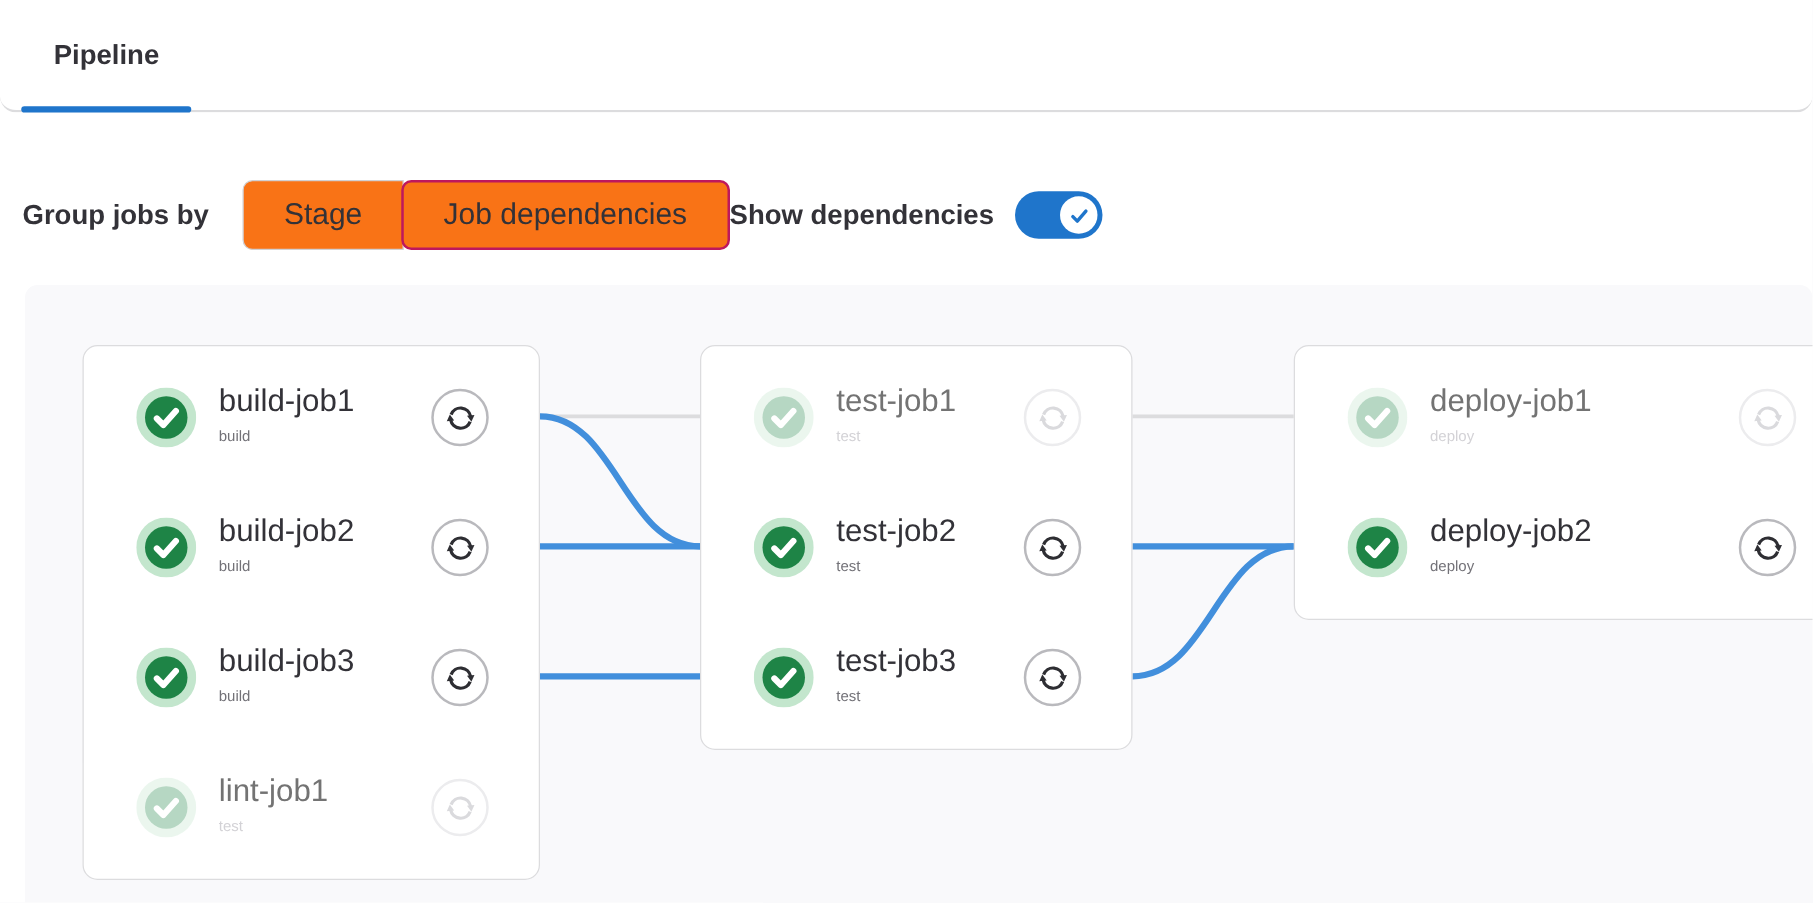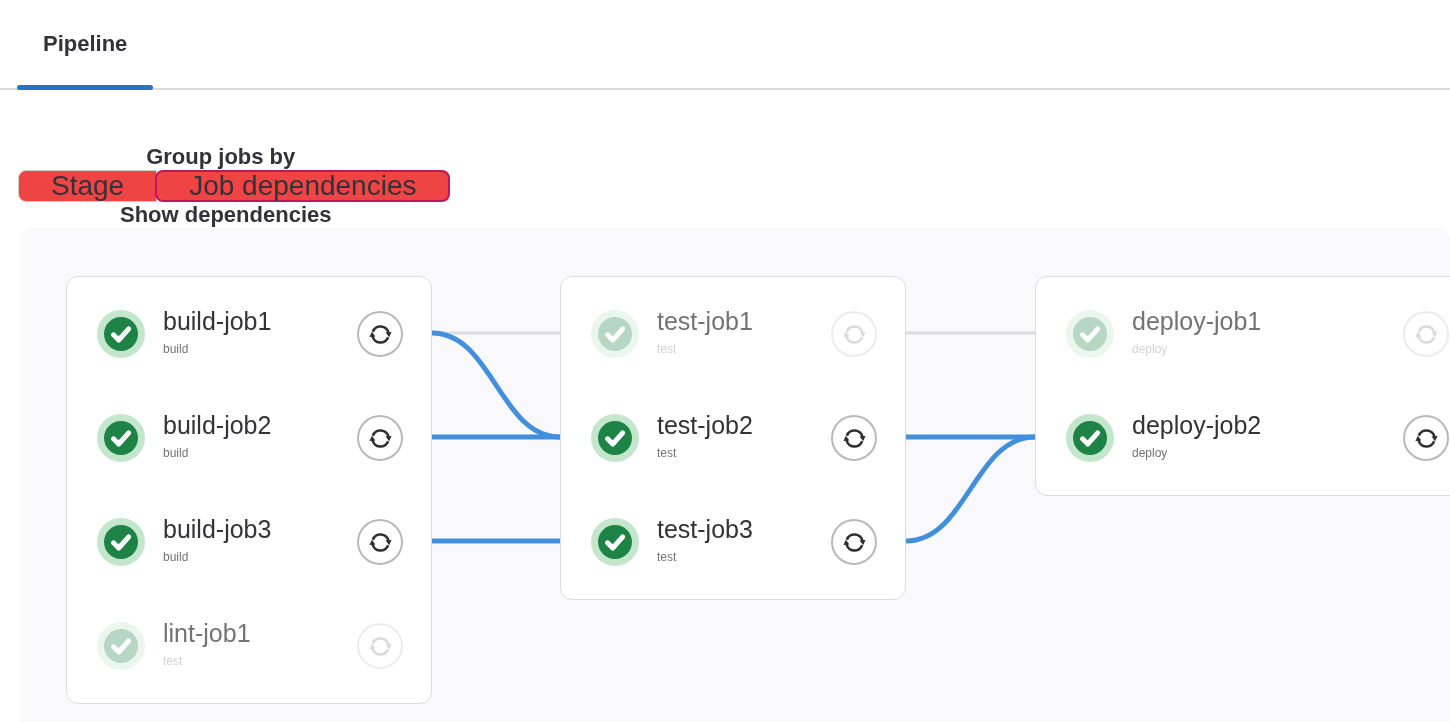--- a/index.html
+++ b/index.html
@@ -5,42 +5,42 @@
   html,body{margin:0;padding:0;}
   body{
     width:1450px;height:722px;overflow:hidden;background:#fff;
     font-family:"Liberation Sans",sans-serif;color:#333238;position:relative;
   }
   .page{position:relative;width:1450px;height:722px;}
 
   
   .tabs{
     display:flex;align-items:stretch;height:90px;
-    border-bottom:2px solid #dcdcde;padding-left:17px;box-sizing:border-box;
+    border-bottom:2px solid #dcdcde;padding-left:17px;box-sizing:border-box;border-radius:13px;
   }
   .tab{
     position:relative;display:flex;align-items:center;gap:14px;
     padding:0 26px;font-size:22px;color:#333238;cursor:pointer;user-select:none;
   }
   .tab.active .tab-label{font-weight:700;}
   .tab.active::after{
     content:"";position:absolute;left:0;right:0;bottom:-2px;height:5px;
     background:var(--accent);border-radius:3px;
   }
   .badge{
     background:var(--badge-bg);color:#626168;font-size:19px;line-height:1;
     padding:8px 13px;border-radius:999px;
   }
 
   
-  .controls{position:absolute;top:144px;left:18px;display:flex;align-items:center;height:56px;flex-direction:column;}
+  .controls{position:absolute;top:144px;left:18px;display:flex;align-items:center;height:56px;}
   .group-label{font-size:22px;font-weight:700;margin-right:27px;}
   .segmented{display:flex;align-items:stretch;height:56px;}
   .seg{
-    font-family:inherit;font-size:28px;color:#333238;background:#ef4444;
+    font-family:inherit;font-size:24px;color:#333238;background:#f97316;
     border:1px solid #d1d0d3;padding:0 32px;cursor:pointer;line-height:1;
   }
   .seg:first-child{border-radius:8px 0 0 8px;}
   .seg.selected{
     border:2px solid #be185d;border-radius:8px;margin-left:-2px;z-index:1;position:relative;
   }
   .show-label{margin-right:17px;font-size:22px;font-weight:700;}
   .toggle{
     width:70px;height:38px;border-radius:19px;background:var(--accent);
     border:none;position:relative;cursor:pointer;padding:0;
@@ -51,21 +51,21 @@
   }
 
   
   .graph{
     position:absolute;left:20px;top:228px;width:1430px;height:520px;
     background:var(--graph-bg);border-radius:10px;
   }
   .links{position:absolute;left:0;top:0;z-index:0;}
   .job-card{
     position:absolute;z-index:1;background:#fff;border:1px solid var(--card-border);
-    border-radius:12px;box-sizing:border-box;padding:5px 4px;
+    border-radius:12px;box-sizing:border-box;padding:5px 16px;
   }
   .job-row{display:flex;align-items:center;height:104px;padding:0 24px 0 26px;}
   .job-link{display:flex;align-items:center;text-decoration:none;color:inherit;cursor:pointer;}
   .status{width:48px;height:48px;flex:0 0 48px;margin-right:18px;display:block;}
   .meta{display:flex;flex-direction:column;}
   .job-name{font-size:25px;line-height:30px;color:#333238;}
   .job-stage{font-size:12px;line-height:25px;color:#737278;margin-top:1px;}
   .retry{
     margin-left:auto;width:46px;height:46px;border-radius:50%;background:transparent;
     border:2px solid #b9b9bd;color:#2e2e33;display:flex;align-items:center;justify-content:center;

